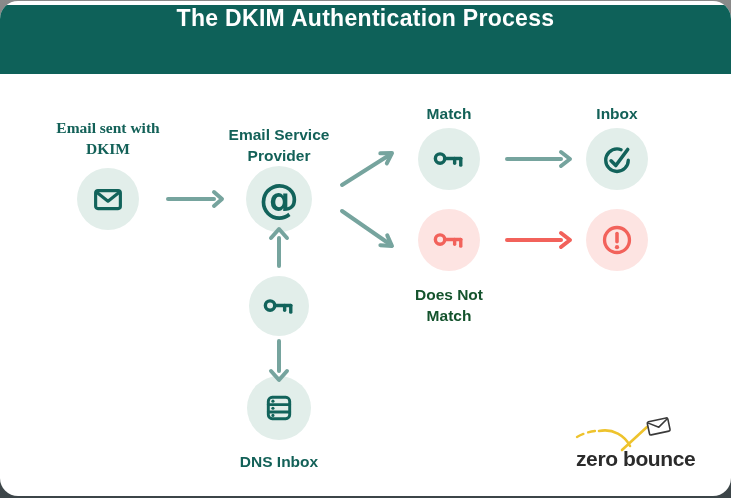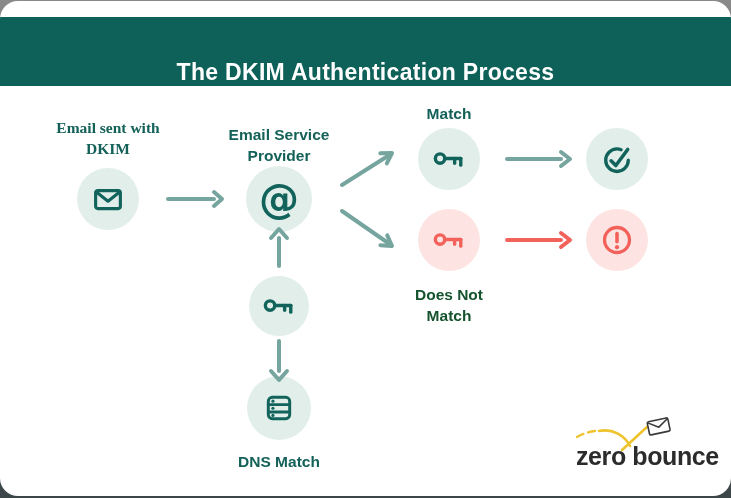--- a/index.html
+++ b/index.html
@@ -6,22 +6,22 @@
   body{
     width:731px;height:498px;position:relative;overflow:hidden;
     background:linear-gradient(180deg,#8a8a8a 0%,#5a5f61 40%,#3c4548 100%);
     font-family:"Liberation Sans",sans-serif;
   }
   #card{
     position:absolute;left:0;right:0;top:1px;bottom:2px;
     background:#ffffff;border-radius:18px;overflow:hidden;
   }
   #header{
-    position:absolute;left:0;right:0;top:16px;height:69px;
-    background:#0e6159;display:flex;align-items:flex-end;justify-content:center;
+    position:absolute;left:0;right:0;top:4px;height:69px;
+    background:#0e6159;display:flex;align-items:flex-start;justify-content:center;
   }
   #header h1{
     margin:0;color:#ffffff;font-size:23px;font-weight:800;letter-spacing:.3px;
   }
   .node-circle{
     position:absolute;border-radius:50%;background:#e2eeea;
     display:flex;align-items:center;justify-content:center;
   }
   .node-circle.red{background:#fde4e2;}
   .label{
@@ -34,41 +34,42 @@
   .arrow.red path,.arrow.red line{stroke:#f2625b;}
   .icon{display:block;}
   .icon .st{stroke:#12635b;fill:none;stroke-linecap:round;stroke-linejoin:round;}
   .icon .fl{fill:#12635b;stroke:none;}
   .node-circle.red .st{stroke:#f2625b;}
   .node-circle.red .fl{fill:#f2625b;}
   .at-glyph{font-family:"DejaVu Sans",sans-serif;font-weight:bold;font-size:40px;color:#12635b;line-height:1;}
   #logo{position:absolute;left:573px;top:419px;width:135px;height:52px;}
   #logo .swoosh{position:absolute;left:2px;top:0;overflow:visible;}
   #logo .wordmark{
-    position:absolute;left:3px;bottom:1px;font-size:25px;font-weight:800;
+    position:absolute;left:3px;bottom:1px;font-size:21px;font-weight:800;
     color:#2b2b2b;letter-spacing:-0.4px;white-space:nowrap;text-align:center;
   }
 </style>
 </head>
 <body>
 
 <div id="card">
 
   <div id="header">
     <h1>The DKIM Authentication Process</h1>
   </div>
 
   <div class="label" style="left:28px;top:116px;width:160px;font-family:Liberation Serif, serif;">Email sent with
 DKIM</div>
   <div class="label" style="left:199px;top:123px;width:160px;text-align:center;">Email Service
 Provider</div>
   <div class="label" style="left:399px;top:102px;width:100px;">Match</div>
+  <div class="label" style="left:567px;top:102px;width:100px;">Inbox</div>
   <div class="label red" style="left:389px;top:283px;width:120px;">Does Not
 Match</div>
-  <div class="label" style="left:209px;top:450px;width:140px;">DNS Match</div>
+  <div class="label" style="left:209px;top:450px;width:140px;">DNS Inbox</div>
 
   <div class="node-circle" style="left:77px;top:167px;width:62px;height:62px;">
     <svg class="icon" width="36" height="36" viewBox="0 0 32 32">
       <rect class="st" x="5" y="8.5" width="22" height="16" rx="2" stroke-width="2.8"></rect>
       <path class="st" d="M6.5,10.5 L16,18 L25.5,10.5" stroke-width="2.8"></path>
     </svg>
   </div>
 
   <div class="node-circle" style="left:246px;top:165px;width:66px;height:66px;">
     <span class="at-glyph">@</span>

